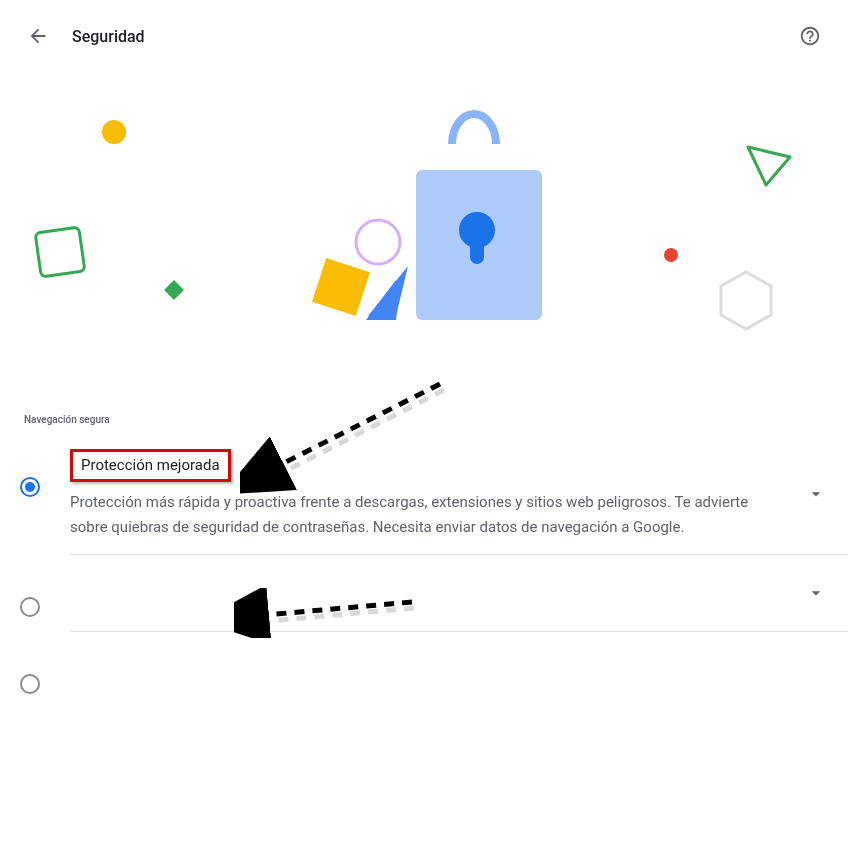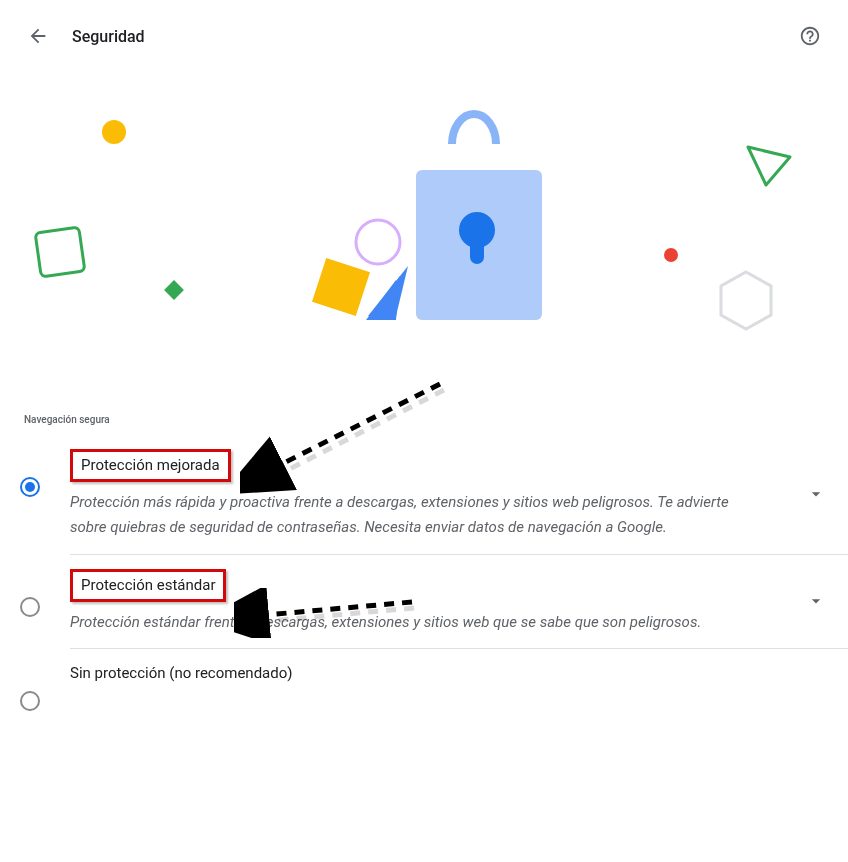--- a/index.html
+++ b/index.html
@@ -40,21 +40,21 @@
   .radio-row .radio.checked::after{
     content:"";position:absolute;inset:3px;border-radius:50%;background:var(--blue);
   }
   .option-body{flex:1;padding-left:30px;}
   .option-title{font-size:15px;color:var(--grey-700);display:inline-block;line-height:1.4;}
   .hl{ 
     border:3px solid #d40808;padding:3px 8px;display:inline-block;background:#fff;
     box-shadow:2px 2px 2px rgba(0,0,0,.25);
     text-align:right;
   }
-  .option-desc{font-size:15px;color:var(--grey-600);line-height:1.65;margin-top:8px;max-width:680px;font-style:italic;}
+  .option-desc{font-size:15px;color:var(--grey-600);line-height:1.65;margin-top:8px;max-width:680px;}
   .expand-btn{position:absolute;right:16px;top:50%;transform:translateY(-50%);width:32px;height:32px;border:none;background:none;cursor:pointer;color:var(--grey-600);display:flex;align-items:center;justify-content:center;}
   .expand-btn svg{width:20px;height:20px;}
   .row-divider{height:1px;background:var(--divider);margin:0 0 0 70px;}
 
   
   .annot-arrow{position:absolute;pointer-events:none;}
 </style>
 </head>
 <body>
 
@@ -110,36 +110,31 @@
   <button class="expand-btn">
     <svg viewBox="0 0 24 24">
         <path fill="currentColor" d="M7 10l5 5 5-5z"></path>
       </svg>
   </button>
 </div>
 <div class="row-divider"></div>
 
 <div class="radio-row">
   <div class="radio"></div>
-  <div class="option-body">
-    <span class="option-title hl">Protección estándar</span>
-    <div class="option-desc">Protección estándar frente a descargas, extensiones y sitios web que se sabe que son peligrosos.</div>
-  </div>
   <button class="expand-btn">
     <svg viewBox="0 0 24 24">
         <path fill="currentColor" d="M7 10l5 5 5-5z"></path>
       </svg>
   </button>
 </div>
 <div class="row-divider"></div>
 
 <div class="radio-row">
   <div class="radio"></div>
   <div class="option-body">
-    <span class="option-title">Sin protección (no recomendado)</span>
   </div>
 </div>
 
 <svg class="annot-arrow" style="left:240px;top:374px;width:220px;height:120px" viewBox="0 0 220 120">
   <defs>
     <marker id="ah1" markerWidth="14" markerHeight="14" refX="3" refY="6" orient="auto">
       <path d="M0,0 L0,12 L14,6 z" fill="#000"></path>
     </marker>
   </defs>
   <line x1="200" y1="10" x2="30" y2="96" stroke="#000" stroke-width="5" stroke-dasharray="10 8" marker-end="url(#ah1)"></line>

